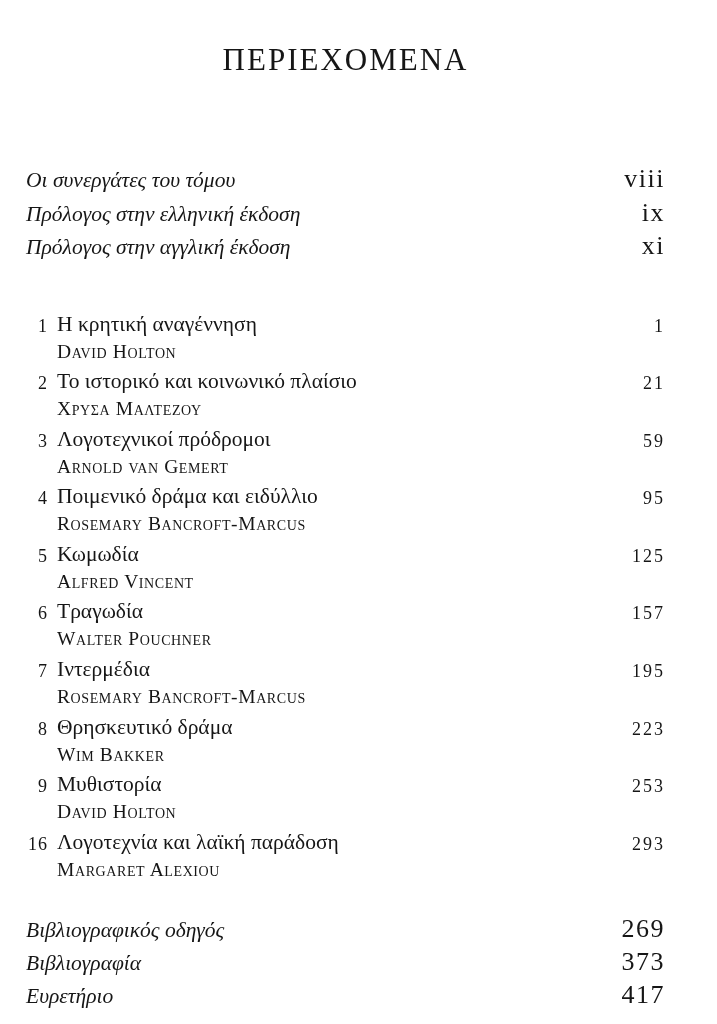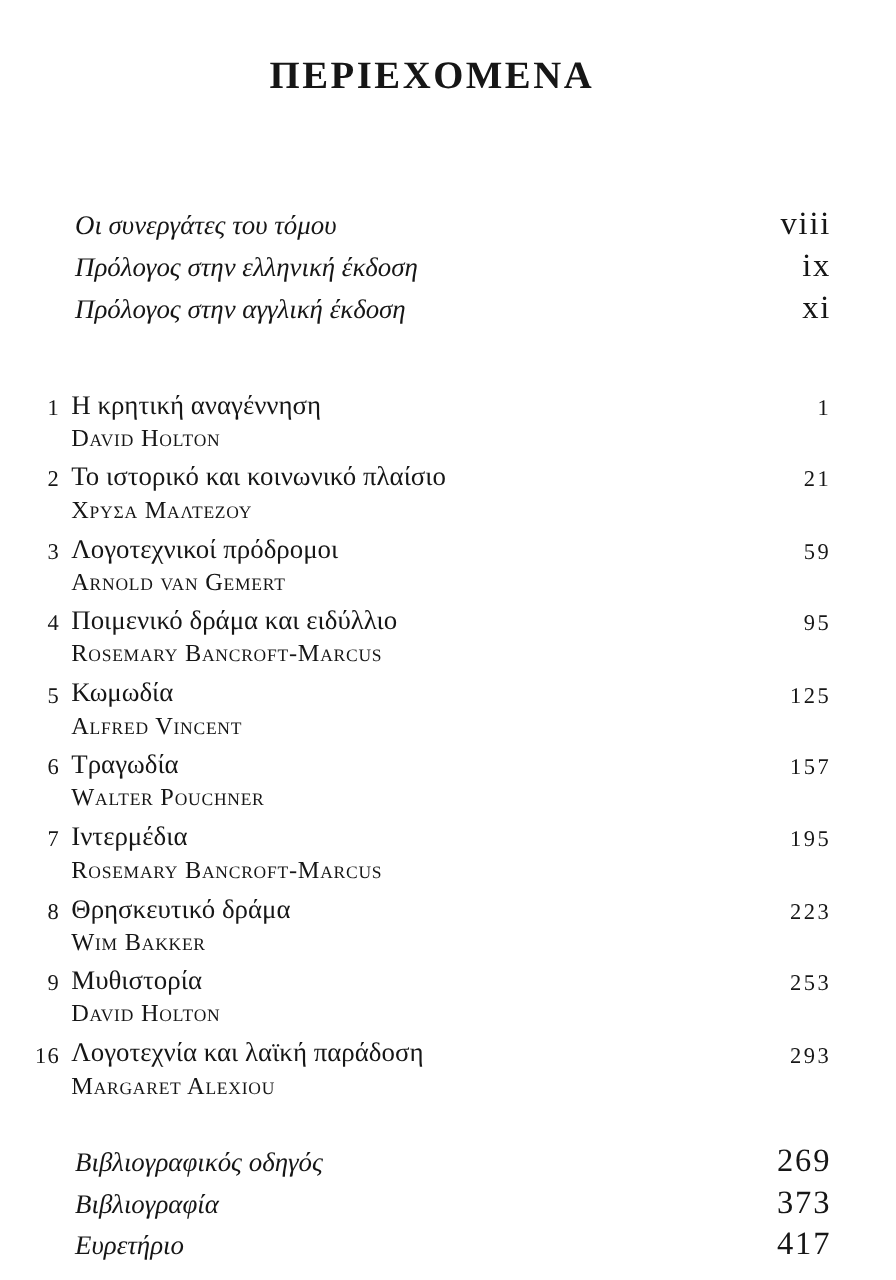--- a/index.html
+++ b/index.html
@@ -18,25 +18,24 @@
     font-family: "Liberation Serif", "DejaVu Serif", serif;
     color: #161616;
     overflow: hidden;
   }
   .toc-title {
     padding-top: 42px;
     text-align: center;
     font-size: 31px;
     line-height: 36px;
     letter-spacing: 2px;
-    font-weight: 700;
+    font-weight: 400;
   }
   
   .matter {
-    margin-left: 34px;
   }
   .front-matter { margin-top: 85px; }
   .back-matter  { margin-top: 29px; }
   .matter-row {
     display: flex;
     justify-content: space-between;
     align-items: baseline;
     font-size: 21.5px;
   }
   .front-matter .matter-row { line-height: 31.5px; }

